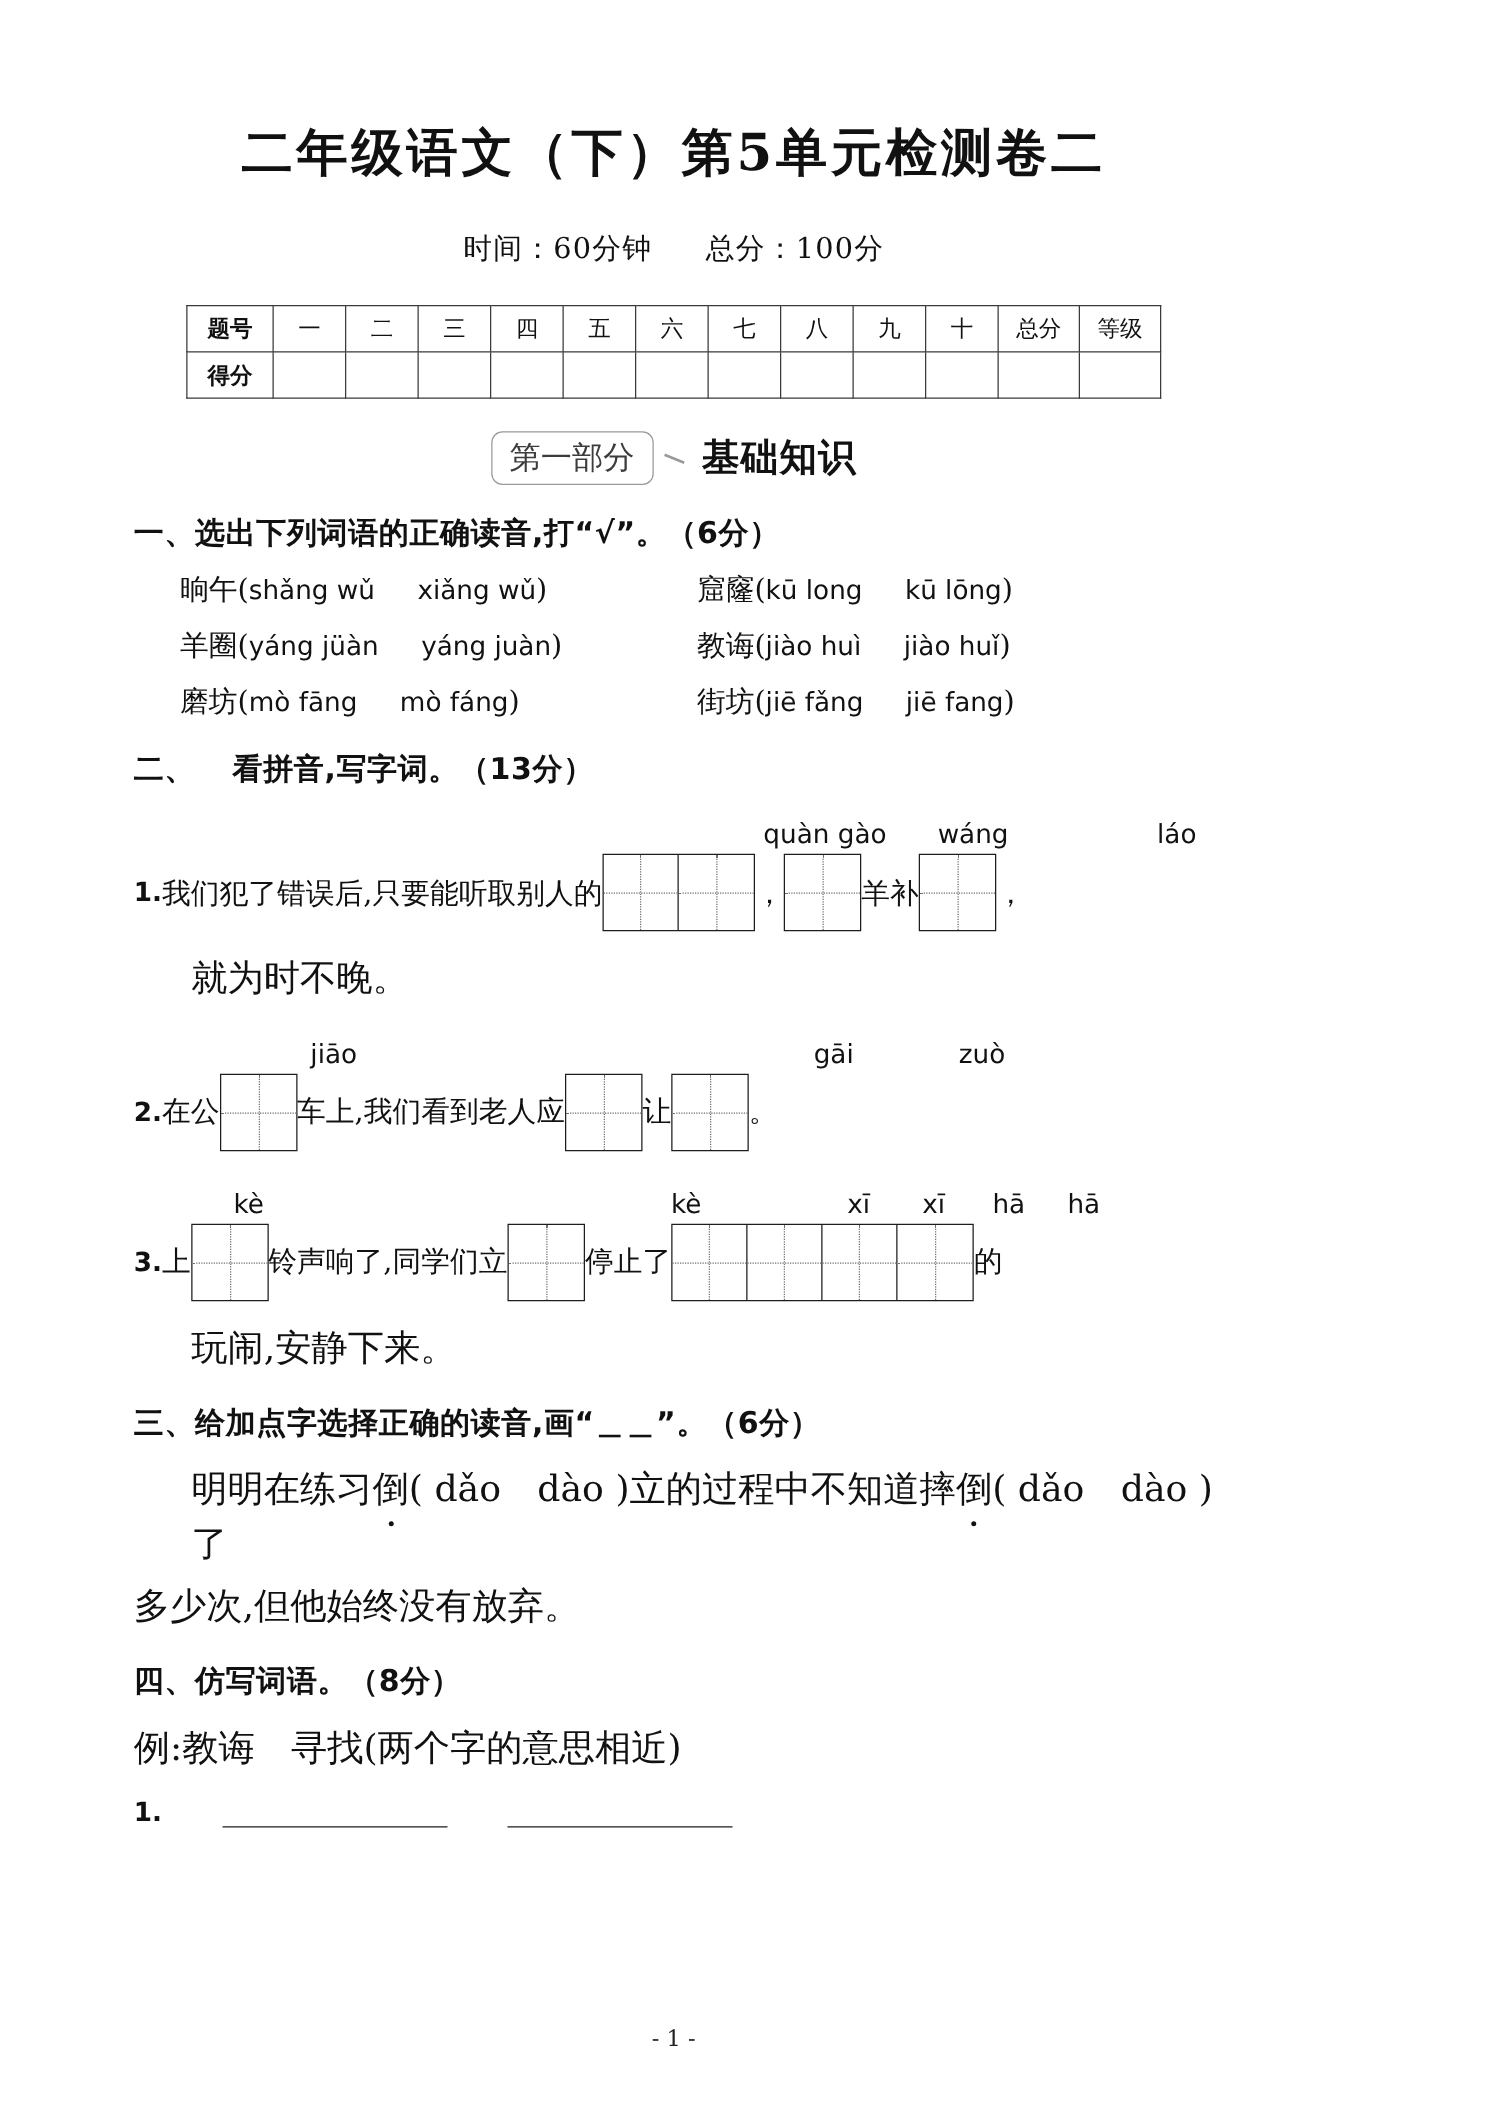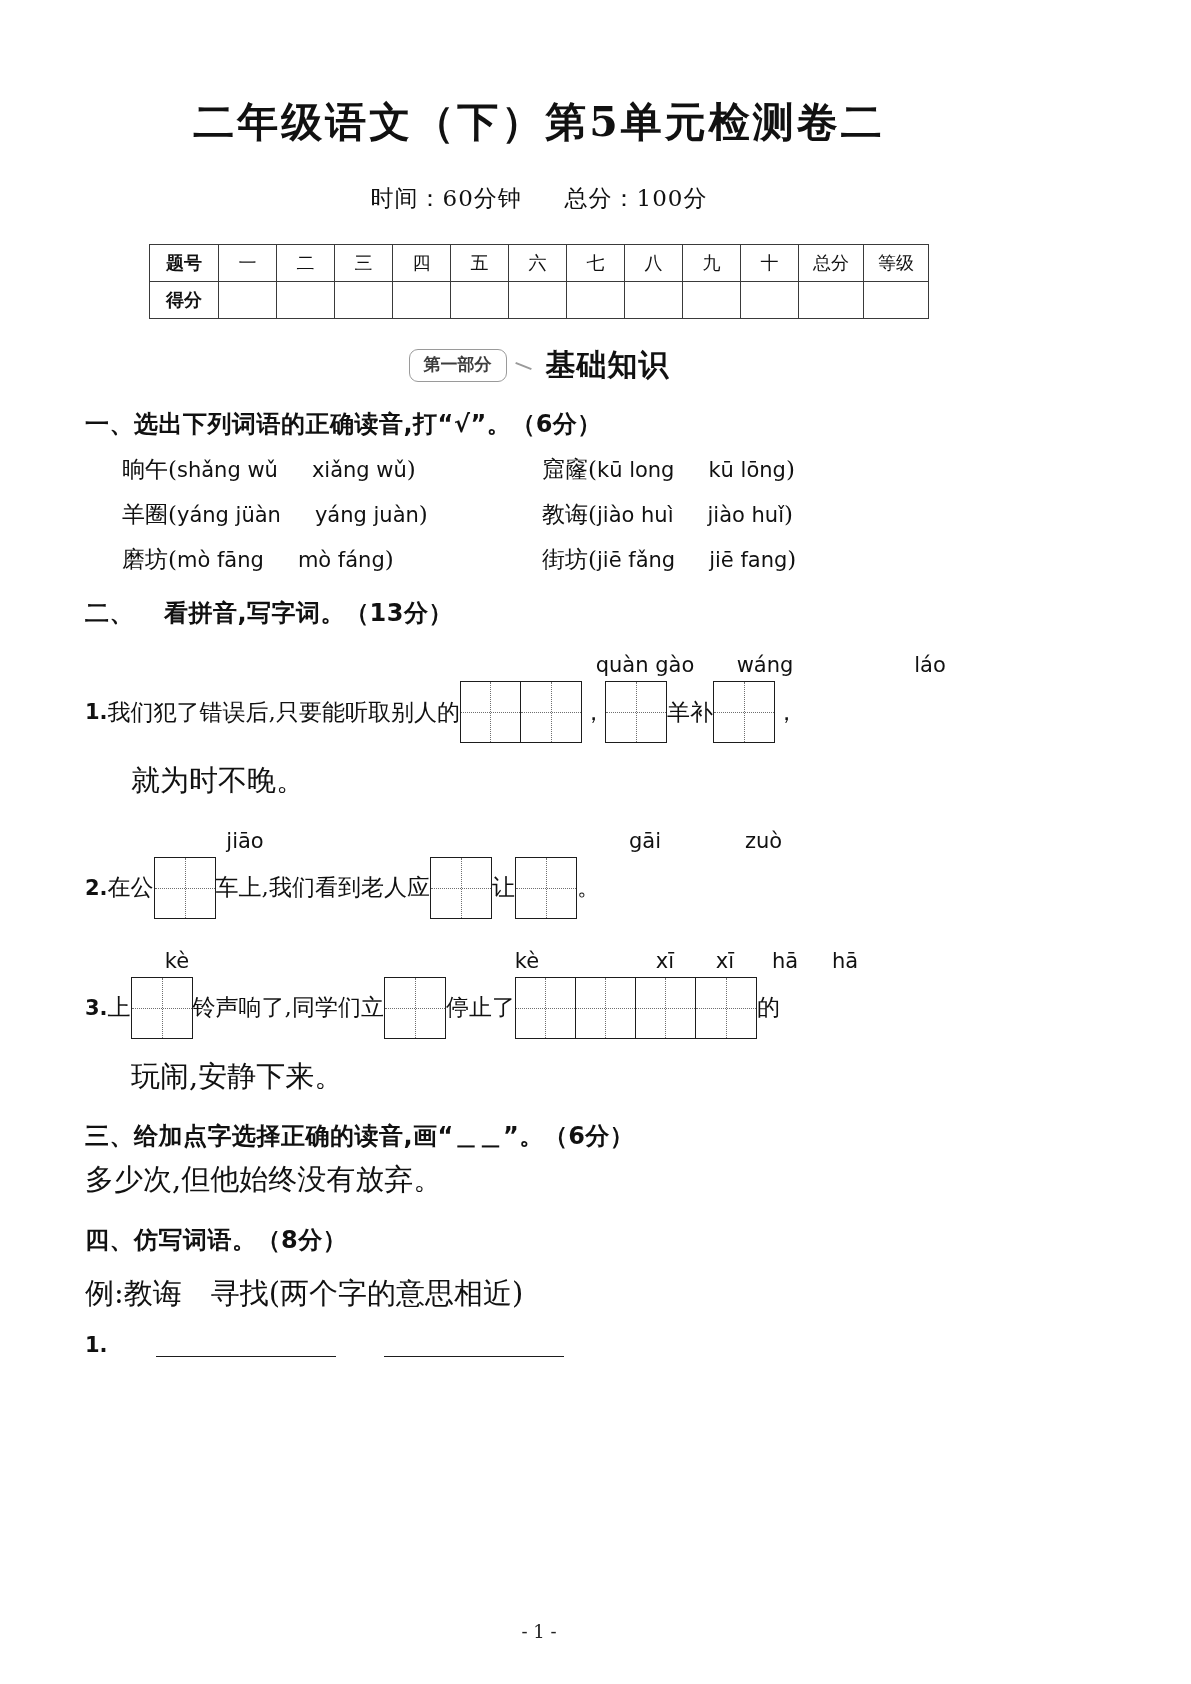--- a/index.html
+++ b/index.html
@@ -13,21 +13,21 @@
     position: relative;
     font-family: "DejaVu Sans", "Liberation Sans", sans-serif;
     color: #111;
     overflow: hidden;
   }
   .page {
     position: relative;
     width: 1078px;
     height: 1684px;
     box-sizing: border-box;
-    padding: 0 85px;
+    padding: 0 107px;
   }
 
   
   .paper-title {
     text-align: center;
     font-family: "DejaVu Serif", "Liberation Serif", serif;
     font-weight: bold;
     font-size: 41px;
     letter-spacing: 3px;
     padding-top: 98px;
@@ -69,25 +69,24 @@
     align-items: center;
     justify-content: center;
     margin-top: 26px;
     gap: 14px;
   }
   .part-chip {
     border: 1px solid #9a9a9a;
     border-radius: 9px;
     padding: 3px 14px 5px 14px;
     font-family: "DejaVu Serif", "Liberation Serif", serif;
-    font-size: 17px;
+    font-size: 25px;
     color: #3c3c3c;
     position: relative;
     background: #fff;
-    font-weight: bold;
   }
   .chip-tail {
     width: 17px;
     height: 2px;
     background: #9a9a9a;
     transform: rotate(22deg);
     margin-left: -6px;
   }
   .part-label {
     font-size: 30px;
@@ -399,20 +398,23 @@
         <span class="cell"></span>
         <span class="cell"></span>
         <span class="cell"></span>
         <span class="cell"></span>
       </span>
     <span class="txt">的</span>
   </div>
   <div class="body-line indent">玩闹,安静下来。</div>
 
   <div class="q-head">三、给加点字选择正确的读音,画“＿＿”。（6分）</div>
+  <div class="body-line indent">
+    <span>明明在练习</span><span class="dotted-char">倒</span><span>( dǎo　dào )立的过程中不知道摔</span><span class="dotted-char">倒</span><span>( dǎo　dào )了</span>
+  </div>
   <div class="body-line" style="margin-top:6px;">多少次,但他始终没有放弃。</div>
 
   <div class="q-head">四、仿写词语。（8分）</div>
   <div class="body-line">例:教诲　寻找(两个字的意思相近)</div>
   <div class="ans-row">
     <span class="num">1.</span>
     <span class="blank-line"></span>
     <span class="blank-line"></span>
   </div>
 

